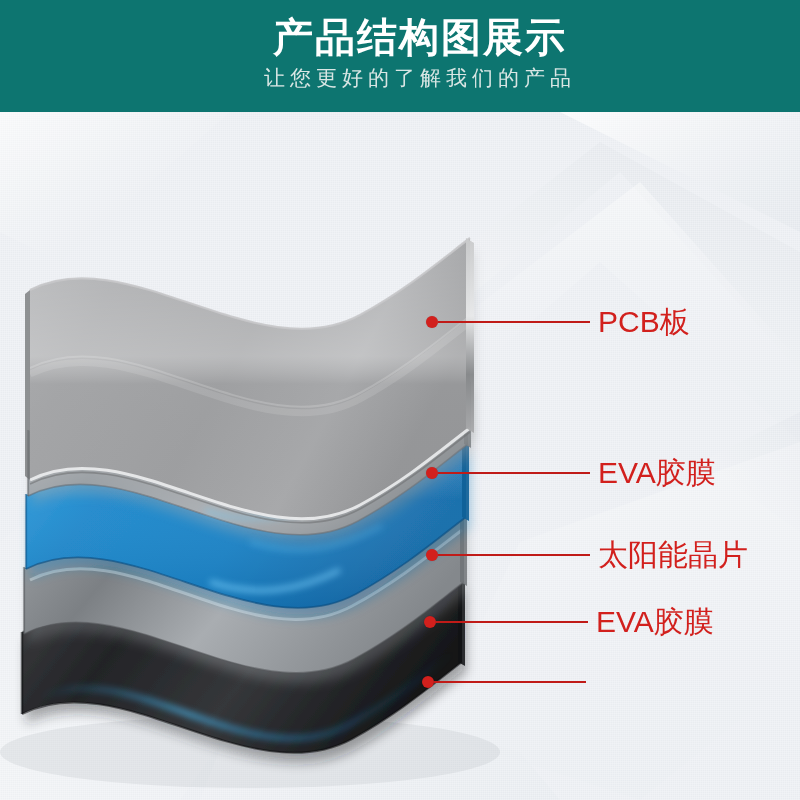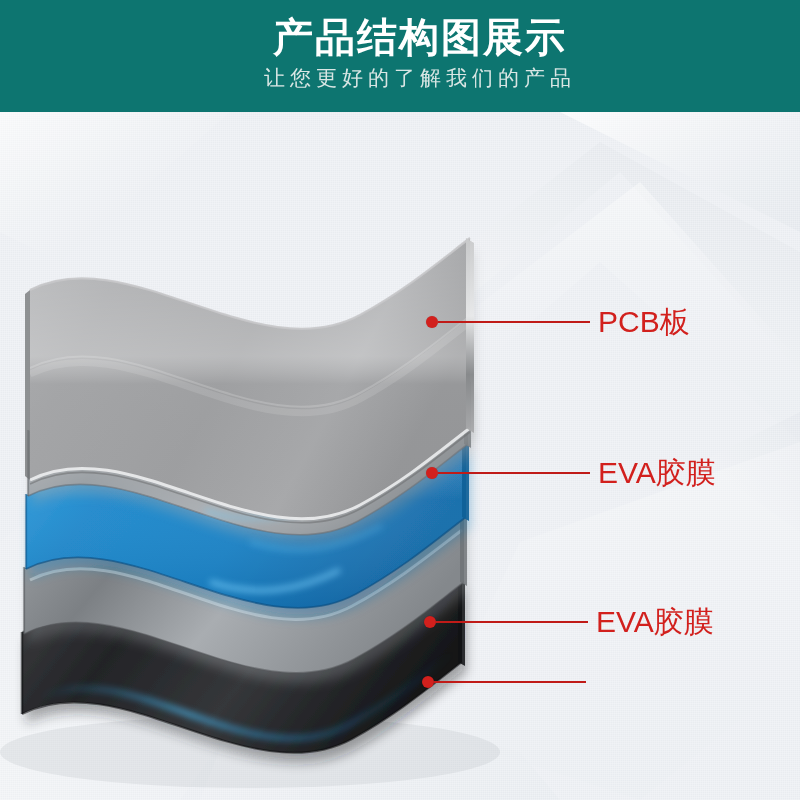--- a/index.html
+++ b/index.html
@@ -248,20 +248,25 @@
     <span class="lead" style="width:152px"></span>
     <span class="calabel">PCB板</span>
   </div>
 
   <div class="co-wrap" style="left:426px;top:473px;">
     <span class="dot"></span>
     <span class="lead" style="width:152px"></span>
     <span class="calabel">EVA胶膜</span>
   </div>
 
+  <div class="co-wrap" style="left:426px;top:555px;">
+    <span class="dot"></span>
+    <span class="lead" style="width:152px"></span>
+    <span class="calabel">太阳能晶片</span>
+  </div>
 
   <div class="co-wrap" style="left:424px;top:622px;">
     <span class="dot"></span>
     <span class="lead" style="width:152px"></span>
     <span class="calabel">EVA胶膜</span>
   </div>
 
   <div class="co-wrap" style="left:422px;top:682px;">
     <span class="dot"></span>
     <span class="lead" style="width:152px"></span>

